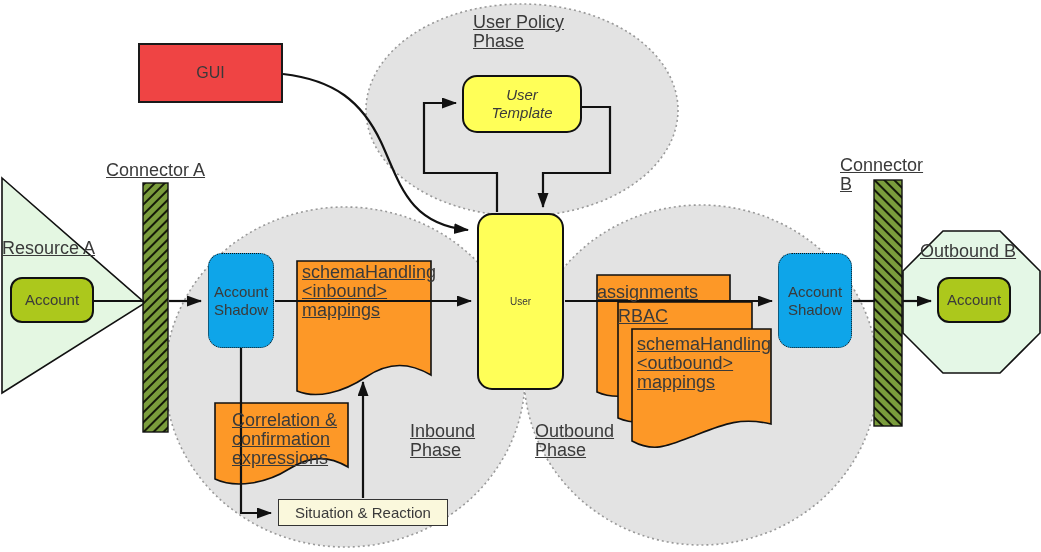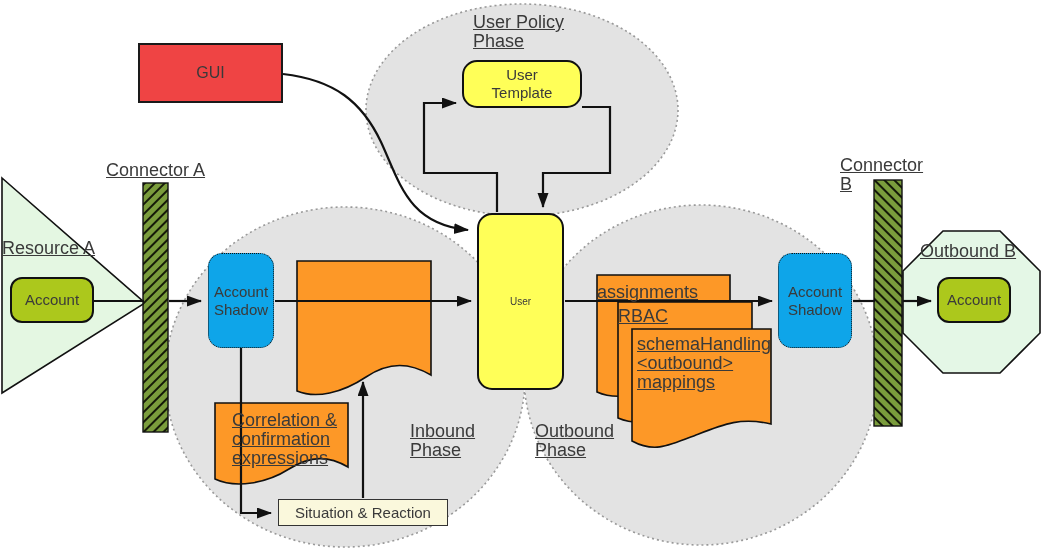--- a/index.html
+++ b/index.html
@@ -73,21 +73,21 @@
       <path d="M497 212 V173 H424 V103 H456" marker-end="url(#arrow)"></path>
       <path d="M582 107 H610 V173 H543 V207" marker-end="url(#arrow)"></path>
       <path d="M283 74 C335 80 362 102 381 142 C400 183 408 224 468 230" marker-end="url(#arrow)"></path>
     </g>
   </svg>
 
   <div class="box gui-box" style="left:138px;top:43px;width:145px;height:60px;">
     <span>GUI</span>
   </div>
 
-  <div class="box node-yellow" style="left:462px;top:60px;width:120px;height:48px;">
+  <div class="box node-yellow" style="left:462px;top:75px;width:120px;height:58px;font-style:italic;">
     <span style="width:82px;">User Template</span>
   </div>
 
   <div class="box node-yellow user-node" style="left:477px;top:213px;width:87px;height:177px;">
     <span>User</span>
   </div>
 
   <div class="box shadow-box" style="left:208px;top:253px;width:66px;height:95px;">
     <span style="width:62px;">Account Shadow</span>
   </div>
@@ -109,18 +109,19 @@
   </div>
 
   <div class="lbl" style="left:2px;top:239px;width:100px;">Resource A</div>
   <div class="lbl" style="left:920px;top:242px;width:100px;">Outbound B</div>
   <div class="lbl" style="left:106px;top:161px;width:100px;">Connector A</div>
   <div class="lbl" style="left:840px;top:156px;width:100px;">Connector B</div>
   <div class="lbl" style="left:473px;top:13px;width:94px;">User Policy Phase</div>
   <div class="lbl" style="left:410px;top:422px;width:80px;">Inbound Phase</div>
   <div class="lbl" style="left:535px;top:422px;width:88px;">Outbound Phase</div>
 
+  <div class="lbl doc-lbl" style="left:302px;top:263px;width:124px;">schemaHandling &lt;inbound&gt; mappings</div>
   <div class="lbl doc-lbl" style="left:232px;top:411px;width:110px;">Correlation &amp; confirmation expressions</div>
   <div class="lbl doc-lbl" style="left:597px;top:283px;width:133px;">assignments</div>
   <div class="lbl doc-lbl" style="left:618px;top:307px;width:134px;">RBAC</div>
   <div class="lbl doc-lbl" style="left:637px;top:335px;width:130px;">schemaHandling &lt;outbound&gt; mappings</div>
 
 </div>
 
 </body></html>

